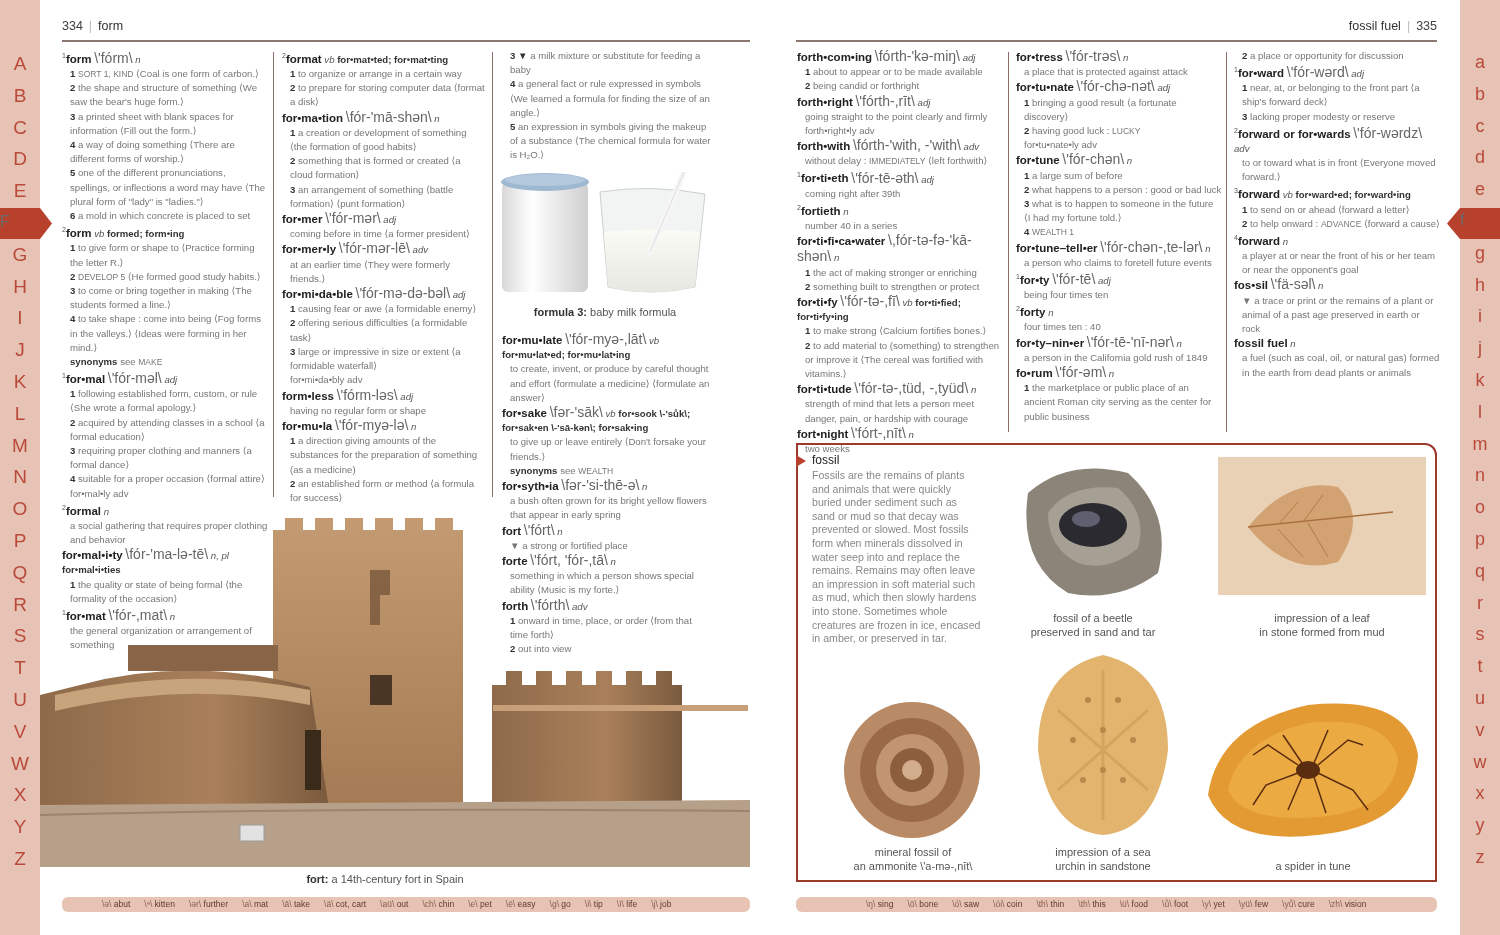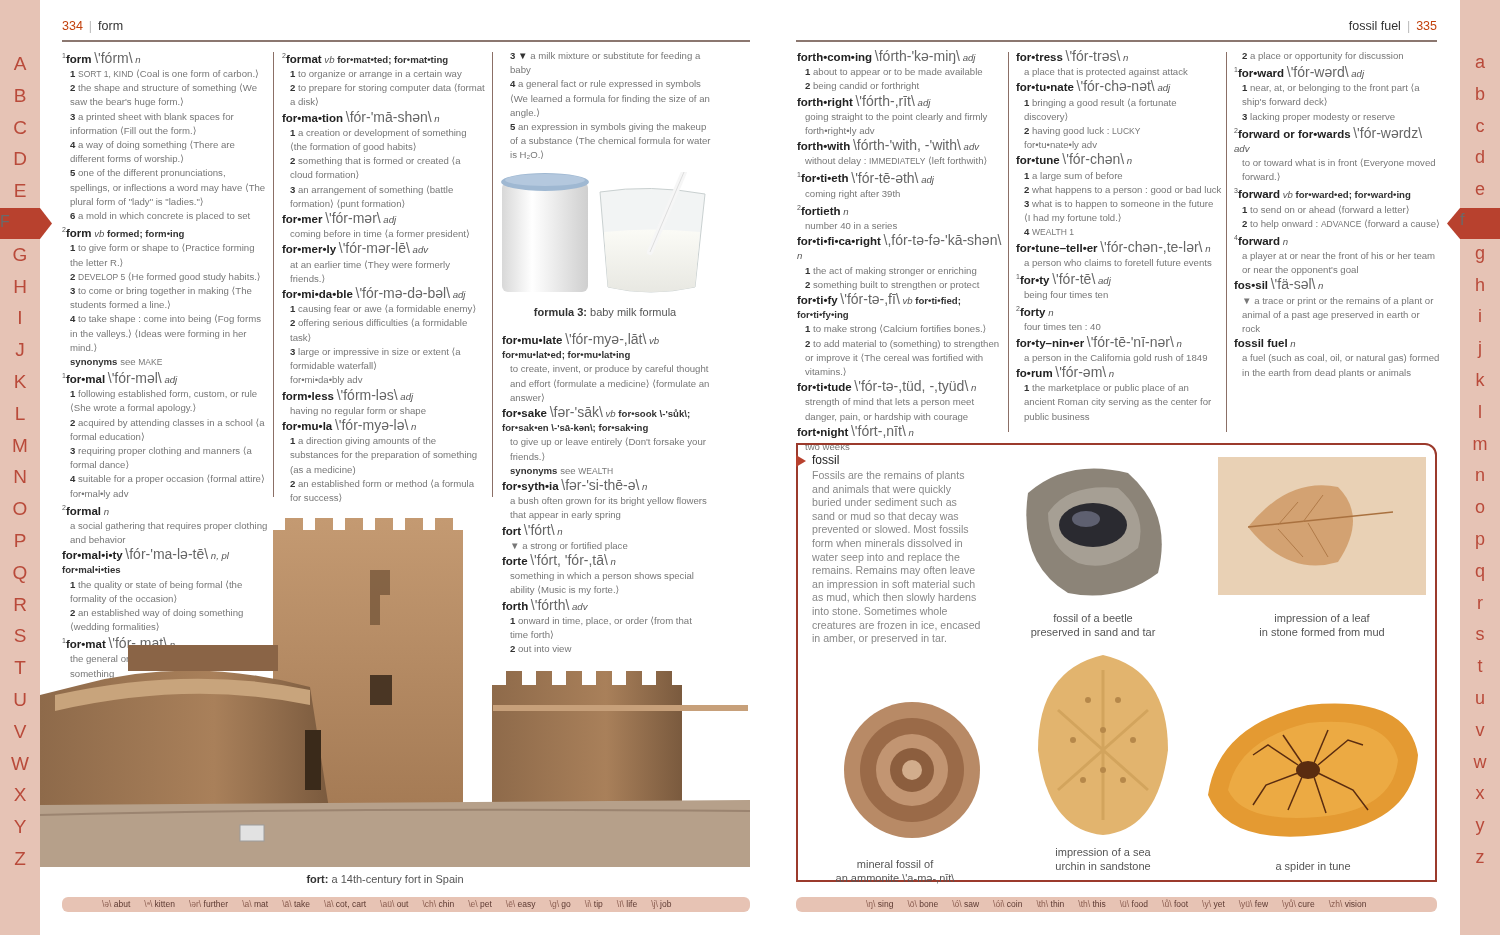--- a/index.html
+++ b/index.html
@@ -12,21 +12,21 @@
   .thumb.right { left: 1460px; }
   .thumb .letter { position: absolute; width: 40px; text-align: center; color: #b94a3a; font-size: 19px; line-height: 20px; }
   .thumb.right .letter { font-size: 18px; }
   .thumb .letter.active { color: #fff; font-weight: bold; }
   .tab-active { position: absolute; height: 31px; background: #b8412e; }
   .tab-left { left: 0; top: 208px; width: 52px; clip-path: polygon(0 0, 40px 0, 52px 50%, 40px 100%, 0 100%); }
   .tab-right { left: 1447px; top: 208px; width: 53px; clip-path: polygon(13px 0, 53px 0, 53px 100%, 13px 100%, 0 50%); }
 
   
   .runhead { position: absolute; top: 19px; font-size: 12.5px; color: #333; }
-  .runhead .pg { color: #c2410c; }
+  .runhead .pg { color: #404040; }
   .runhead .sep { color: #bbb; margin: 0 6px; }
   .rule { position: absolute; top: 40px; height: 2px; background: #8b7770; }
 
   
   .col { position: absolute; top: 49px; font-size: 9.6px; line-height: 14.2px; color: #777; }
   .col .hw { color: #222; font-weight: bold; font-size: 11.5px; }
   .col .hw sup { font-size: 7px; font-weight: normal; color: #555; }
   .col .pr { color: #666; font-size: 14px; }
   .col .ps { font-style: italic; color: #555; }
   .col .ind { padding-left: 8px; }
@@ -145,21 +145,20 @@
     <div><span class="hw"><sup>1</sup>for•mal</span> <span class="pr">\'fór-məl\</span> <span class="ps">adj</span> </div>
     <div class="ind"><span class="num">1</span> <span>following established form, custom, or rule ⟨She wrote a formal apology.⟩</span></div>
     <div class="ind"><span class="num">2</span> <span>acquired by attending classes in a school ⟨a formal education⟩</span></div>
     <div class="ind"><span class="num">3</span> <span>requiring proper clothing and manners ⟨a formal dance⟩</span></div>
     <div class="ind"><span class="num">4</span> <span>suitable for a proper occasion ⟨formal attire⟩</span></div>
     <div class="ind"><span>for•mal•ly adv</span></div>
     <div><span class="hw"><sup>2</sup>formal</span> <span class="ps">n</span> </div>
     <div class="ind"><span>a social gathering that requires proper clothing and behavior</span></div>
     <div><span class="hw">for•mal•i•ty</span> <span class="pr">\fór-'ma-lə-tē\</span> <span class="ps">n, pl</span> <span class="bold">for•mal•i•ties</span></div>
     <div class="ind"><span class="num">1</span> <span>the quality or state of being formal ⟨the formality of the occasion⟩</span></div>
-    <div class="ind"><span class="num">2</span> <span>an established way of doing something ⟨wedding formalities⟩</span></div>
     <div><span class="hw"><sup>1</sup>for•mat</span> <span class="pr">\'fór-,mat\</span> <span class="ps">n</span> </div>
     <div class="ind"><span>the general organization or arrangement of something</span></div>
   </div>
 <div class="col" id="col2" style="left:282px;width:204px;">
     <div><span class="hw"><sup>2</sup>format</span> <span class="ps">vb</span> <span class="bold">for•mat•ted; for•mat•ting</span></div>
     <div class="ind"><span class="num">1</span> <span>to organize or arrange in a certain way</span></div>
     <div class="ind"><span class="num">2</span> <span>to prepare for storing computer data ⟨format a disk⟩</span></div>
     <div><span class="hw">for•ma•tion</span> <span class="pr">\fór-'mā-shən\</span> <span class="ps">n</span> </div>
     <div class="ind"><span class="num">1</span> <span>a creation or development of something ⟨the formation of good habits⟩</span></div>
     <div class="ind"><span class="num">2</span> <span>something that is formed or created ⟨a cloud formation⟩</span></div>
@@ -206,21 +205,21 @@
     <div class="ind"><span class="num">2</span> <span>being candid or forthright</span></div>
     <div><span class="hw">forth•right</span> <span class="pr">\'fórth-,rīt\</span> <span class="ps">adj</span> </div>
     <div class="ind"><span>going straight to the point clearly and firmly</span></div>
     <div class="ind"><span>forth•right•ly adv</span></div>
     <div><span class="hw">forth•with</span> <span class="pr">\fórth-'with, -'with\</span> <span class="ps">adv</span> </div>
     <div class="ind"><span>without delay : <span class="sc">IMMEDIATELY</span> ⟨left forthwith⟩</span></div>
     <div><span class="hw"><sup>1</sup>for•ti•eth</span> <span class="pr">\'fór-tē-əth\</span> <span class="ps">adj</span> </div>
     <div class="ind"><span>coming right after 39th</span></div>
     <div><span class="hw"><sup>2</sup>fortieth</span> <span class="ps">n</span> </div>
     <div class="ind"><span>number 40 in a series</span></div>
-    <div><span class="hw">for•ti•fi•ca•right</span> <span class="pr">\,fór-tə-fə-'kā-shən\</span> <span class="ps">n</span> </div>
+    <div><span class="hw">for•ti•fi•ca•water</span> <span class="pr">\,fór-tə-fə-'kā-shən\</span> <span class="ps">n</span> </div>
     <div class="ind"><span class="num">1</span> <span>the act of making stronger or enriching</span></div>
     <div class="ind"><span class="num">2</span> <span>something built to strengthen or protect</span></div>
     <div><span class="hw">for•ti•fy</span> <span class="pr">\'fór-tə-,fī\</span> <span class="ps">vb</span> <span class="bold">for•ti•fied; for•ti•fy•ing</span></div>
     <div class="ind"><span class="num">1</span> <span>to make strong ⟨Calcium fortifies bones.⟩</span></div>
     <div class="ind"><span class="num">2</span> <span>to add material to (something) to strengthen or improve it ⟨The cereal was fortified with vitamins.⟩</span></div>
     <div><span class="hw">for•ti•tude</span> <span class="pr">\'fór-tə-,tüd, -,tyüd\</span> <span class="ps">n</span> </div>
     <div class="ind"><span>strength of mind that lets a person meet danger, pain, or hardship with courage</span></div>
     <div><span class="hw">fort•night</span> <span class="pr">\'fórt-,nīt\</span> <span class="ps">n</span> </div>
     <div class="ind"><span>two weeks</span></div>
   </div>
@@ -359,21 +358,21 @@
 
   <div class="photo" style="left:14px;top:250px;width:190px;height:145px;">
     <svg width="190" height="145" viewBox="0 0 190 145">
       <circle cx="100" cy="75" r="68" fill="#b88a66"></circle>
       <circle cx="100" cy="75" r="52" fill="#9a6a48"></circle>
       <circle cx="100" cy="75" r="36" fill="#c29572"></circle>
       <circle cx="100" cy="75" r="22" fill="#8c5e3e"></circle>
       <circle cx="100" cy="75" r="10" fill="#d2ad8c"></circle>
     </svg>
   </div>
-  <div class="cap" style="left:2px;top:400px;width:190px;line-height:14px;margin-top:12px;">
+  <div class="cap" style="left:20px;top:400px;width:190px;line-height:14px;">
     <div>mineral fossil of</div>
     <div>an ammonite \'a-mə-,nīt\</div>
   </div>
 
   <div class="photo" style="left:230px;top:205px;width:150px;height:190px;">
     <svg width="150" height="190" viewBox="0 0 150 190">
       <path d="M75 5 Q140 20 140 100 Q130 180 75 185 Q20 180 10 100 Q10 20 75 5 Z" fill="#e2b46e"></path>
       <path d="M75 20 L75 170 M30 60 L120 140 M120 60 L30 140" stroke="#c99a52" stroke-width="3" opacity="0.6"></path>
       <g fill="#b6884a">
         <circle cx="60" cy="50" r="3"></circle>

